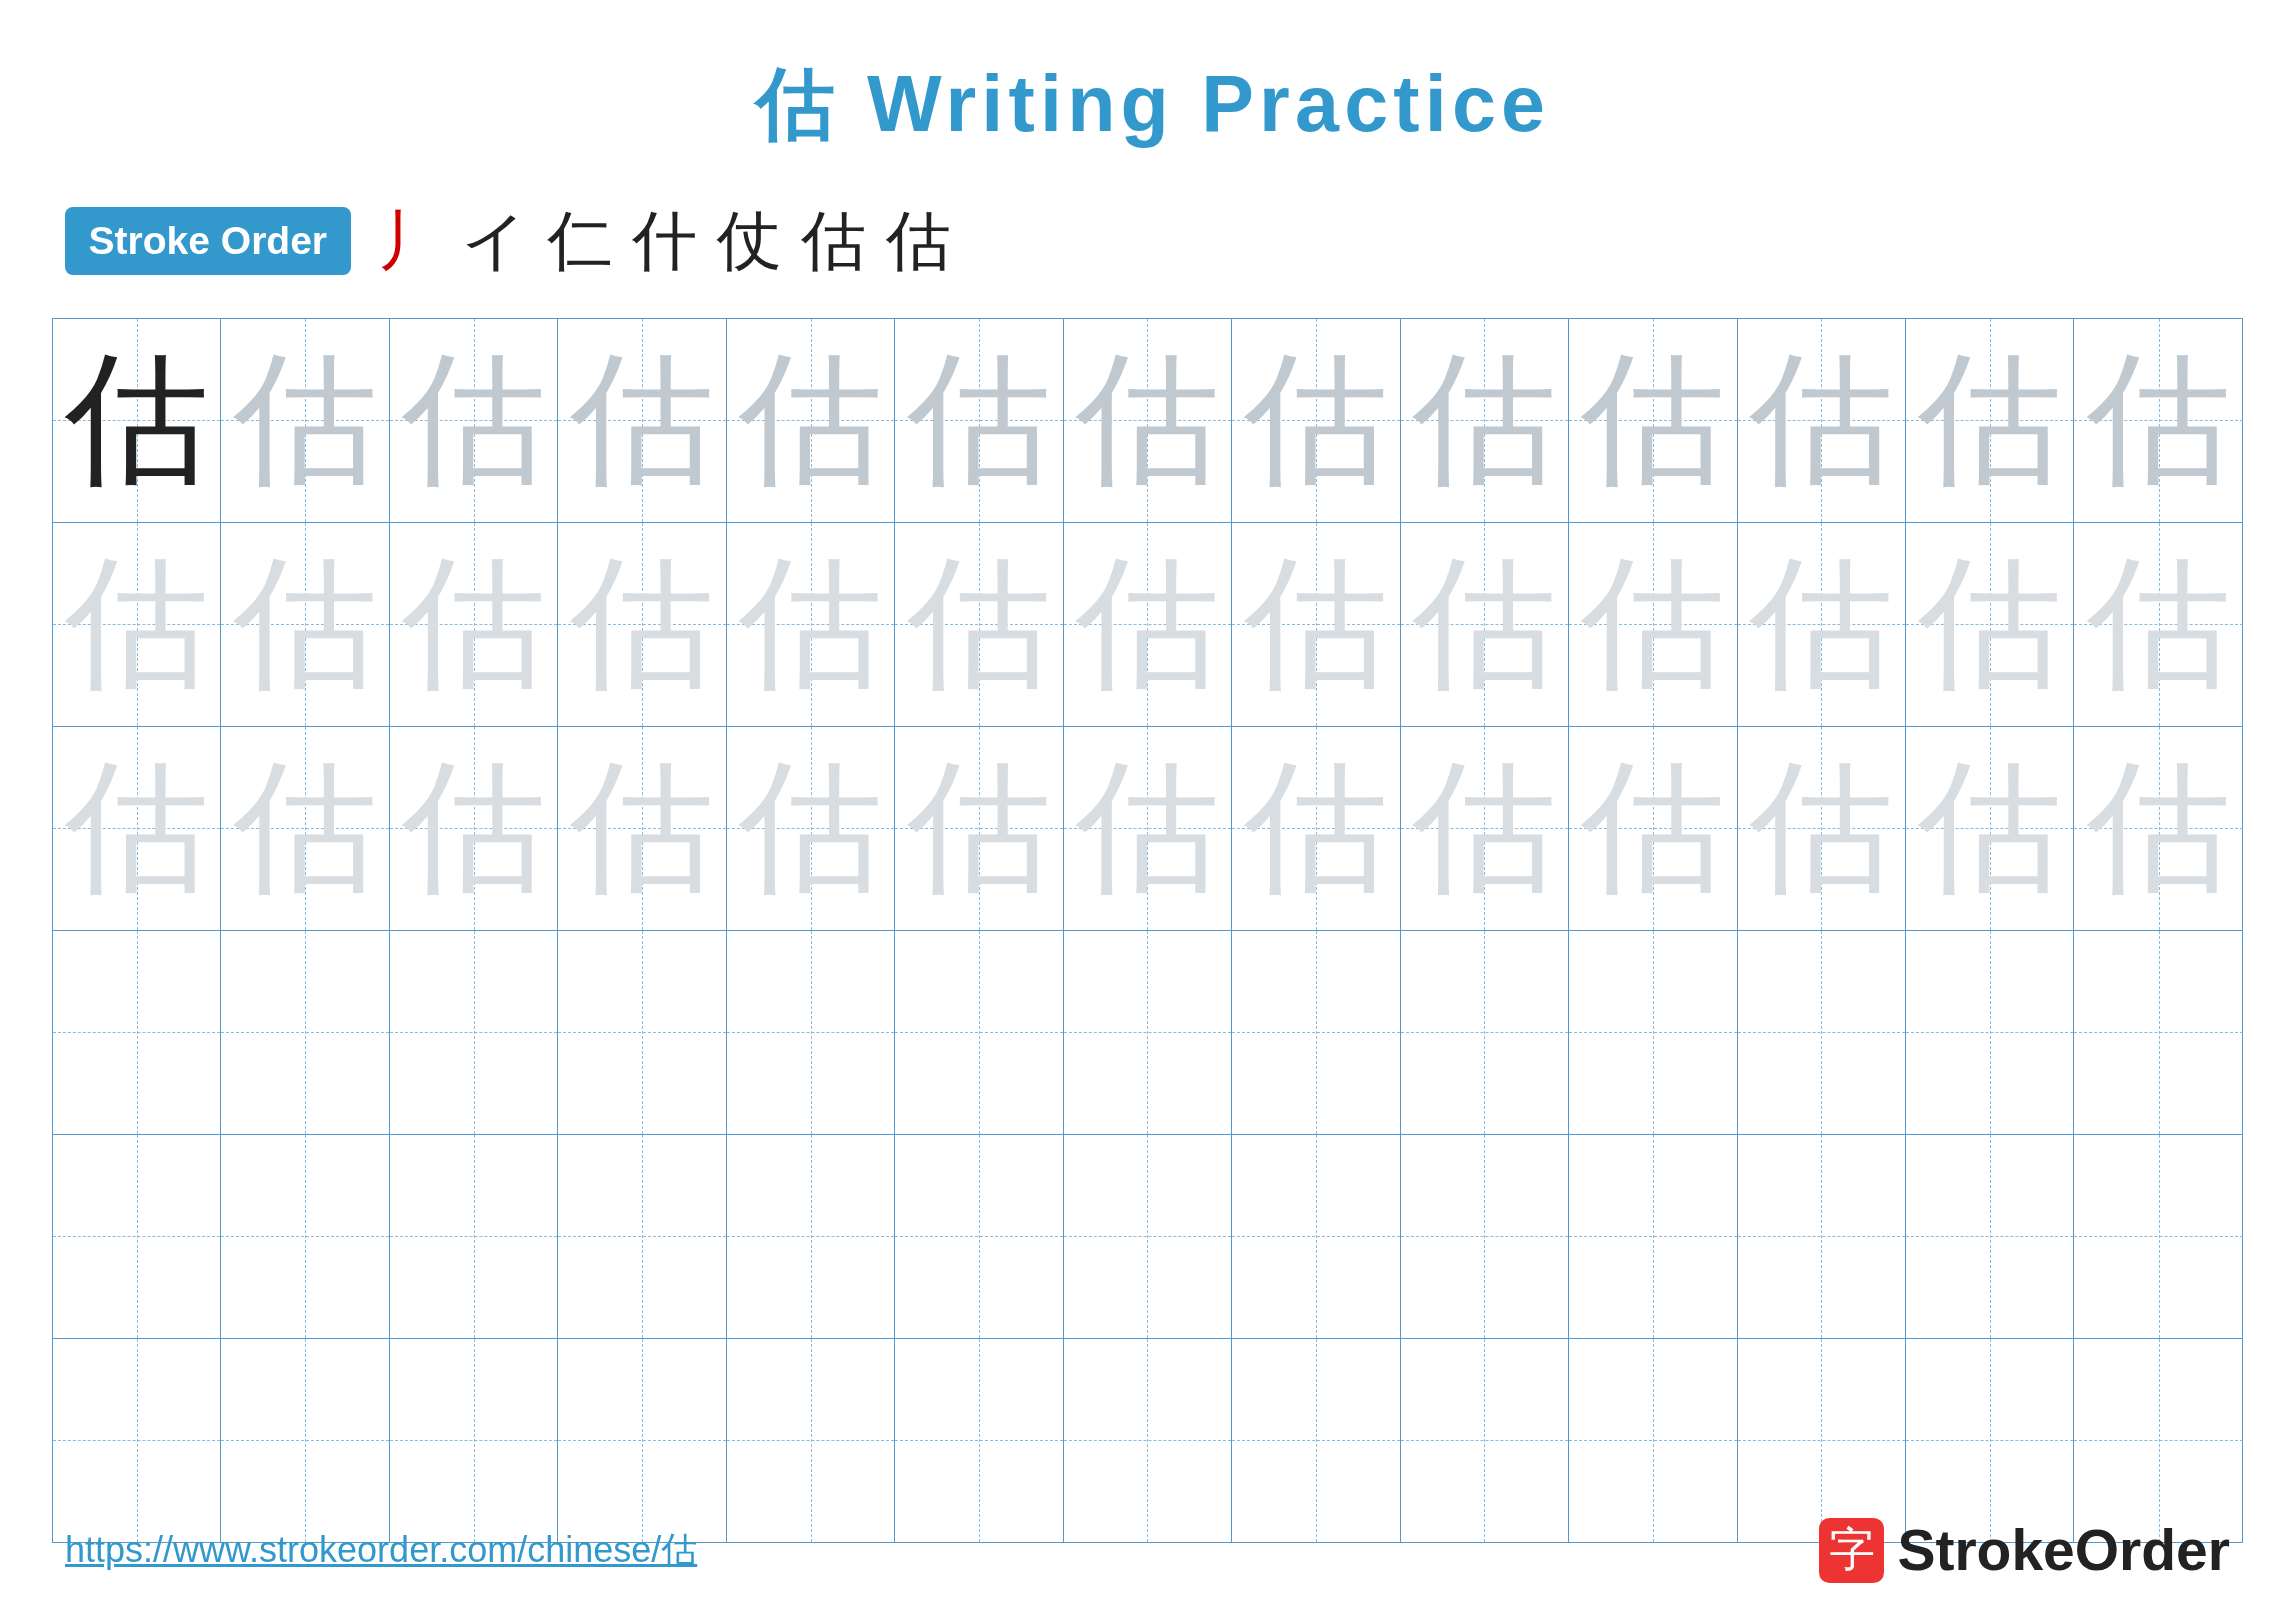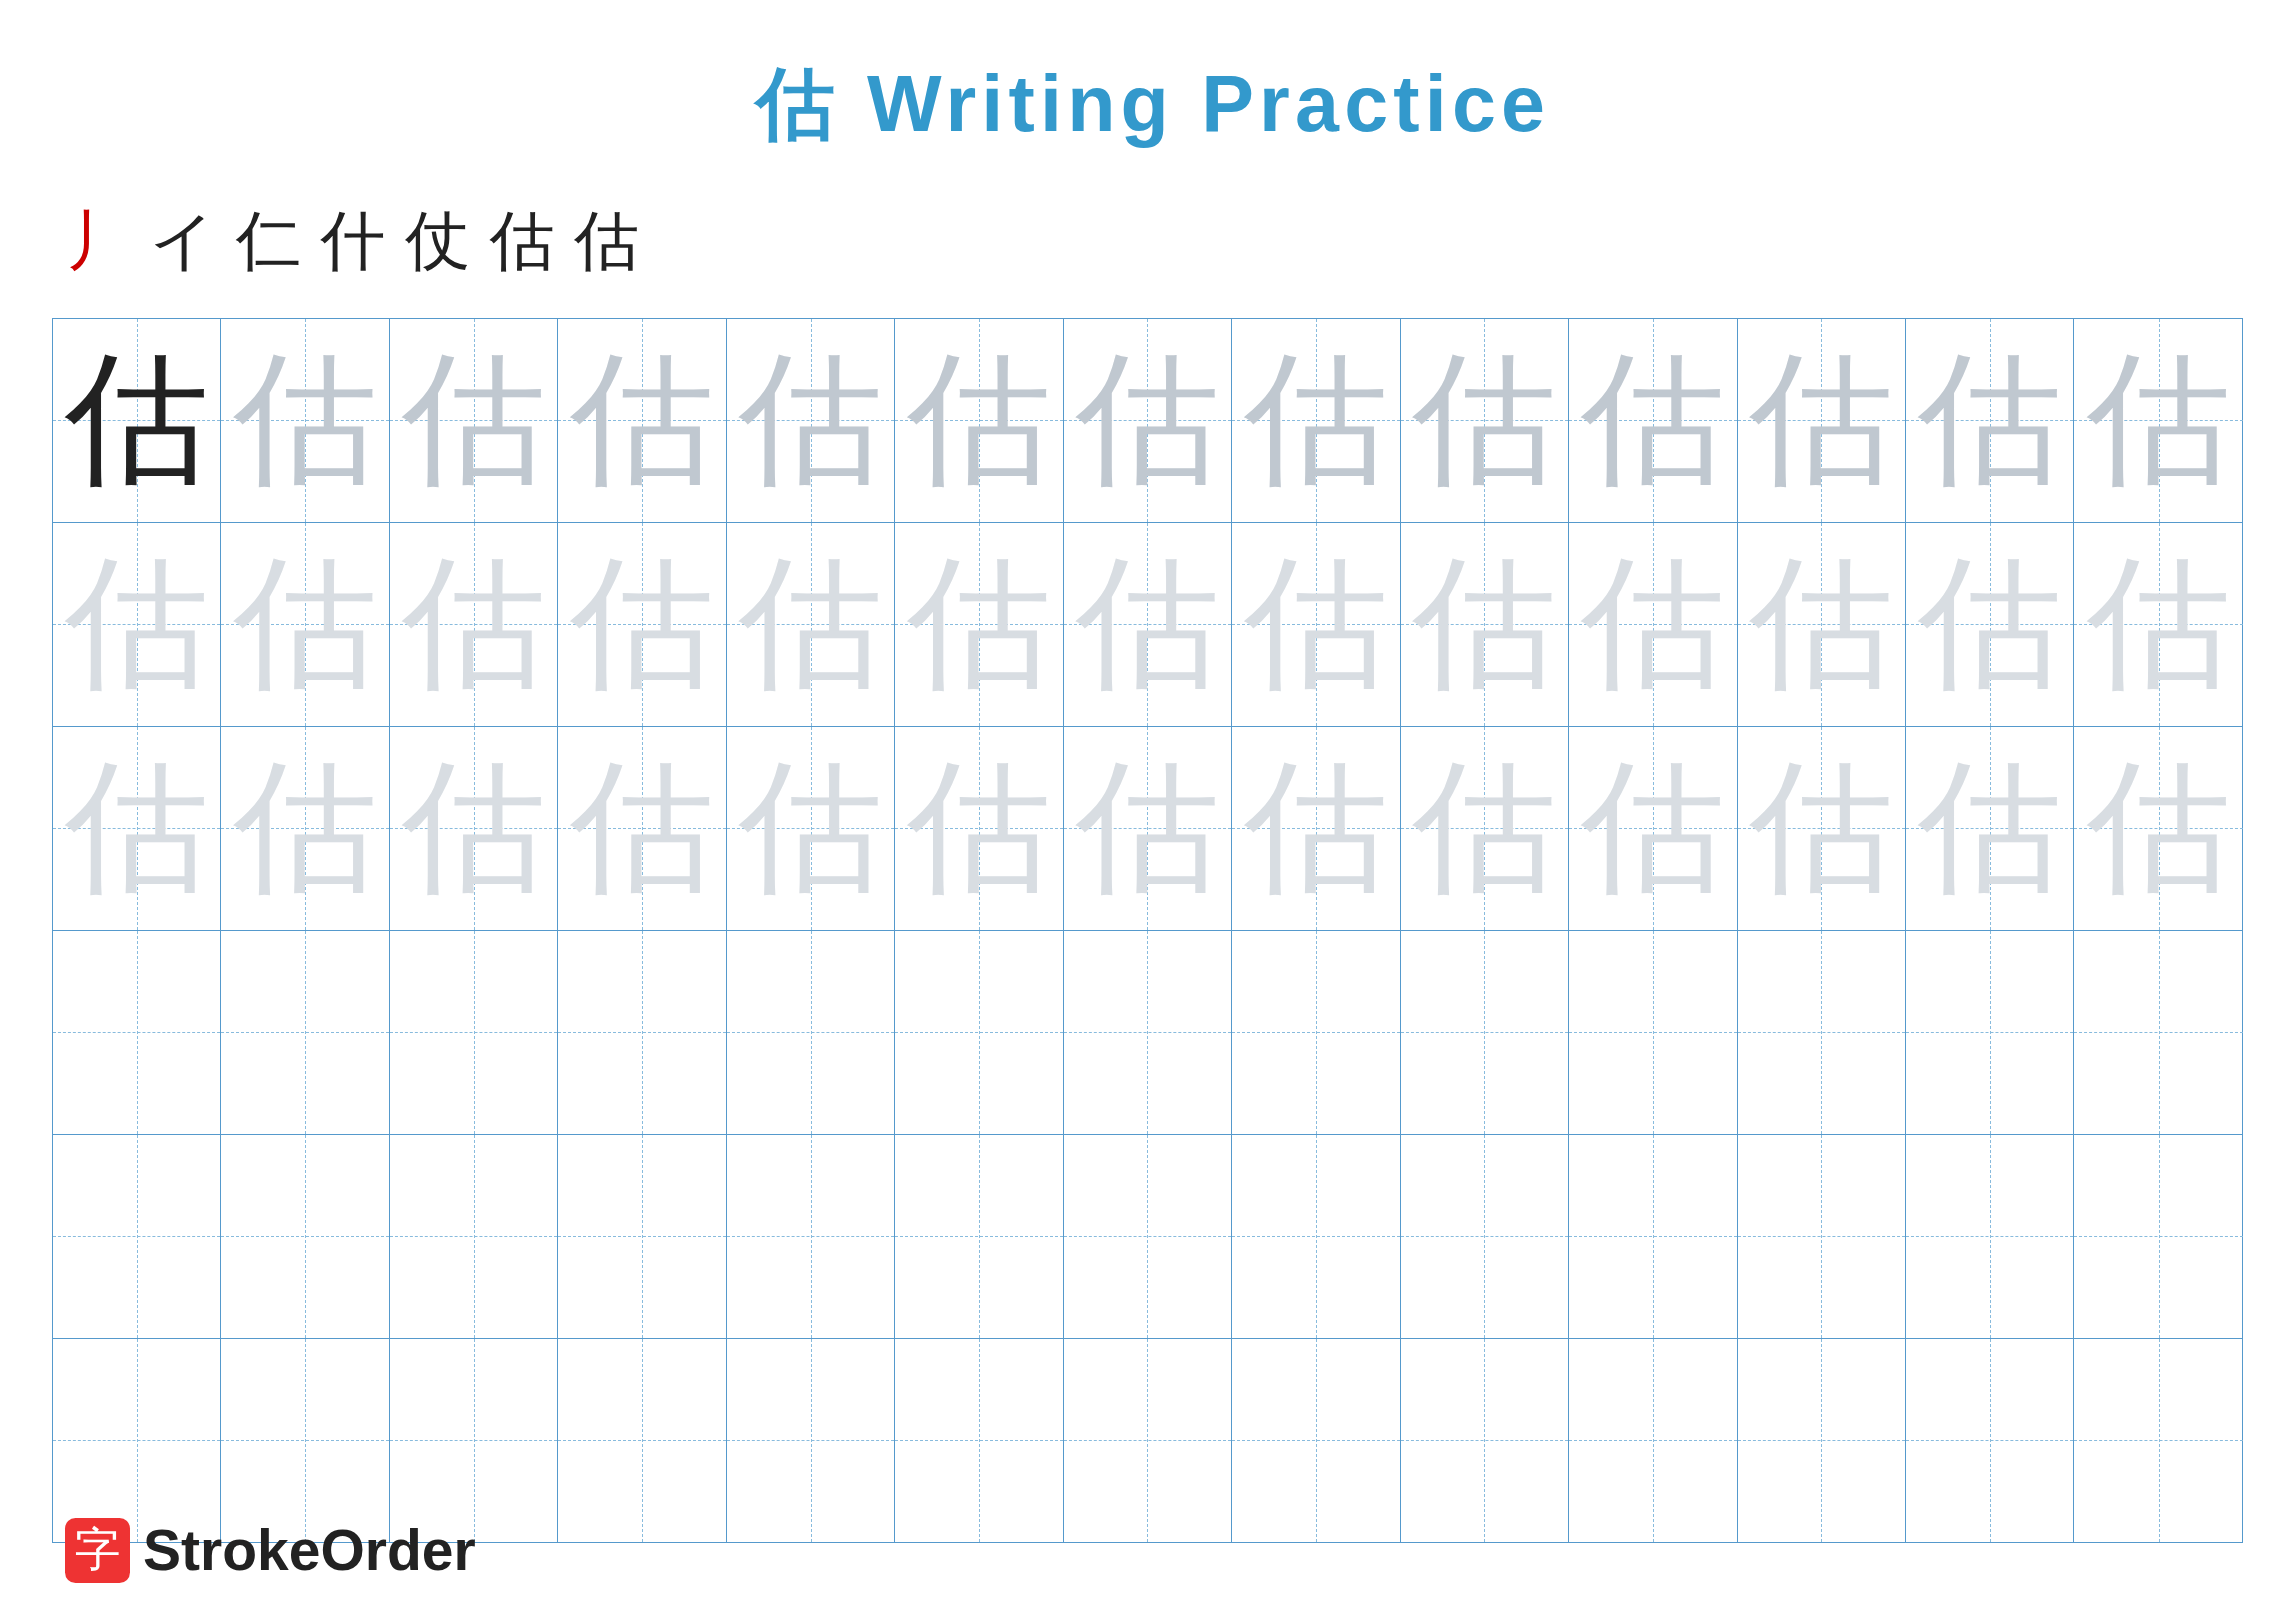--- a/index.html
+++ b/index.html
@@ -166,20 +166,21 @@
       font-weight: bold;
       color: #222;
     }
   </style>
 </head>
 <body>
 
 <h1 class="title">估 Writing Practice</h1>
 
 <div class="stroke-order-row">
+  <div class="stroke-order-badge">Stroke Order</div>
   <div class="stroke-sequence">
     <span class="stroke-seq-item red">丿</span>
     <span class="stroke-seq-item">イ</span>
     <span class="stroke-seq-item">仁</span>
     <span class="stroke-seq-item">什</span>
     <span class="stroke-seq-item">仗</span>
     <span class="stroke-seq-item">估</span>
     <span class="stroke-seq-item">估</span>
   </div>
 </div>
@@ -356,18 +357,19 @@
     <div class="grid-cell"></div>
     <div class="grid-cell"></div>
     <div class="grid-cell"></div>
     <div class="grid-cell"></div>
     <div class="grid-cell"></div>
   </div>
 
 </div>
 
 <div class="footer">
+  <a class="footer-url" href="#">https://www.strokeorder.com/chinese/估</a>
   <div class="footer-logo">
     <div class="footer-logo-icon">字</div>
     <span class="footer-logo-text">StrokeOrder</span>
   </div>
 </div>
 
 
 </body></html>

